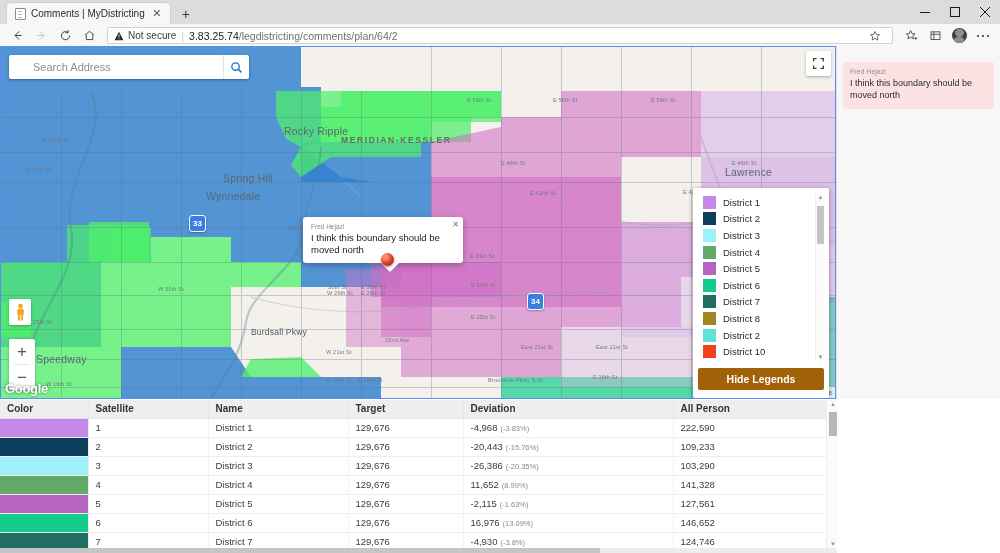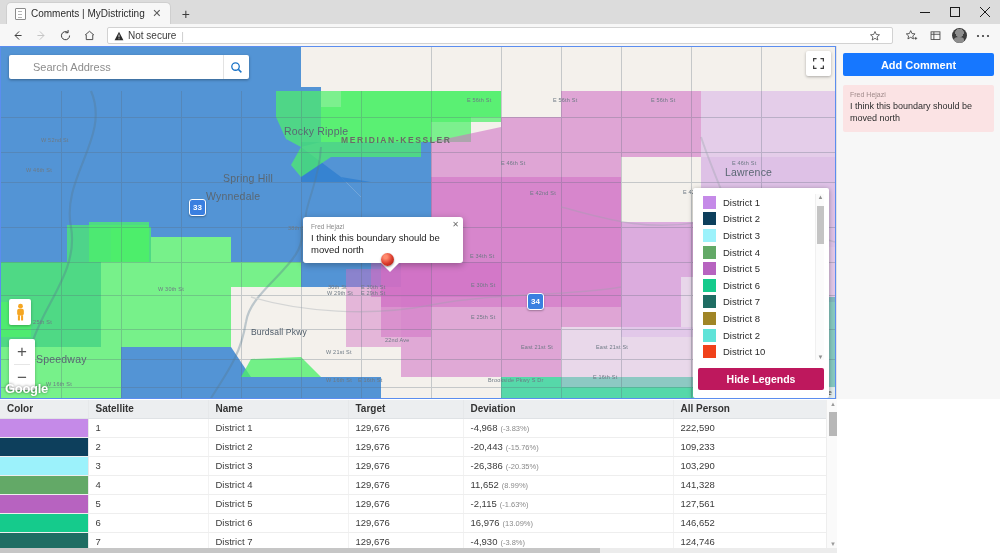--- a/index.html
+++ b/index.html
@@ -207,21 +207,21 @@
   .legend-item { display:flex; align-items:center; gap:7px; height:16.6px; }
   .legend-sw { width:13px; height:13px; flex:none; }
   .legend-lb { font-size:9.5px; color:#2b2b2b; }
   .legend-scroll {
     position:absolute; right:0; top:0; width:9px; height:166px; background:#fbfbfb;
     border-left:1px solid #f0f0f0;
   }
   .legend-scroll .thumb { position:absolute; top:12px; left:1px; width:7px; height:38px; background:#c4c4c4; }
   .legend-scroll .ar { position:absolute; left:1px; font-size:6px; color:#8f8f8f; text-align:center; width:7px;}
   .hide-legends {
-    margin-top:8px; height:22px; background:#be185d; color:#fff; font-size:10.5px;
+    margin-top:8px; height:22px; background:#a16207; color:#fff; font-size:10.5px;
     display:flex; align-items:center; justify-content:center; border-radius:2px; font-weight:600;
   }
 
   
   .comments {
     width: 164px; height: 353px; background: #f7f7f7; padding: 7px 6px;
     border-left: 1px solid #e2e2e2;
   }
   .add-comment {
     height: 23px; background:#1677ff; color:#fff; font-size:11px; font-weight:600;
@@ -331,20 +331,23 @@
     <div class="omnibox">
       <span class="sec-warn">
         <svg width="10" height="10" viewBox="0 0 12 12">
             <path d="M6 1 L11.3 11 H0.7 Z" fill="#2b2b2b"></path>
             <path d="M6 4.3 V7.6" stroke="#fff" stroke-width="1"></path>
             <circle cx="6" cy="9.2" r="0.6" fill="#fff"></circle>
           </svg>
         <span>Not secure</span>
       </span>
       <span class="sec-sep">|</span>
+      <span>
+        <span class="url-host">3.83.25.74</span><span class="url-path">/legdistricting/comments/plan/64/2</span>
+      </span>
       <span class="omni-right">
         <span class="tbbtn">
           <svg width="12" height="12" viewBox="0 0 16 16">
               <path d="M8 2 L9.8 6 L14 6.4 L10.8 9.2 L11.8 13.4 L8 11.1 L4.2 13.4 L5.2 9.2 L2 6.4 L6.2 6 Z" fill="none" stroke="#3b3b3b" stroke-width="1"></path>
             </svg>
         </span>
       </span>
     </div>
 
     <div class="tbbtn">
@@ -482,21 +485,21 @@
               <div class="maplabel tiny" style="left: 325px; top: 330px;">W 16th St</div>
               <div class="maplabel tiny" style="left: 357px; top: 330px;">E 16th St</div>
               <div class="maplabel tiny" style="left: 470px; top: 235px;">E 30th St</div>
               <div class="maplabel tiny" style="left: 470px; top: 267px;">E 25th St</div>
               <div class="maplabel tiny" style="left: 520px; top: 297px;">East 21st St</div>
               <div class="maplabel tiny" style="left: 595px; top: 297px;">East 21st St</div>
               <div class="maplabel tiny" style="left: 592px; top: 327px;">E 16th St</div>
               <div class="maplabel tiny" style="left: 487px; top: 330px;">Brookside Pkwy S Dr</div>
             </div>
 
-          <div class="shield" style="left:188px;top:152px">33</div>
+          <div class="shield" style="left:188px;top:168px">33</div>
           <div class="shield" style="left:526px;top:246px">34</div>
 
           <div class="infowin">
             <span class="iw-close">✕</span>
             <div class="iw-author">Fred Hejazi</div>
             <div class="iw-text">I think this boundary should be moved north</div>
           </div>
           <div class="marker"></div>
 
           <div class="search-box">
@@ -587,21 +590,20 @@
                 <div class="thumb"></div>
                 <div class="ar" style="bottom:0">▼</div>
               </div>
             </div>
             <div class="hide-legends">Hide Legends</div>
           </div>
         </div>
       </div>
 
       <div class="comments">
-        <div class="add-comment">Add Comment</div>
         <div id="comment-cards">
             <div class="comment-card">
               <div class="cc-author">Fred Hejazi</div>
               <div class="cc-text">I think this boundary should be moved north</div>
             </div>
           </div>
       </div>
     </div>
 
     <div class="table-wrap">

